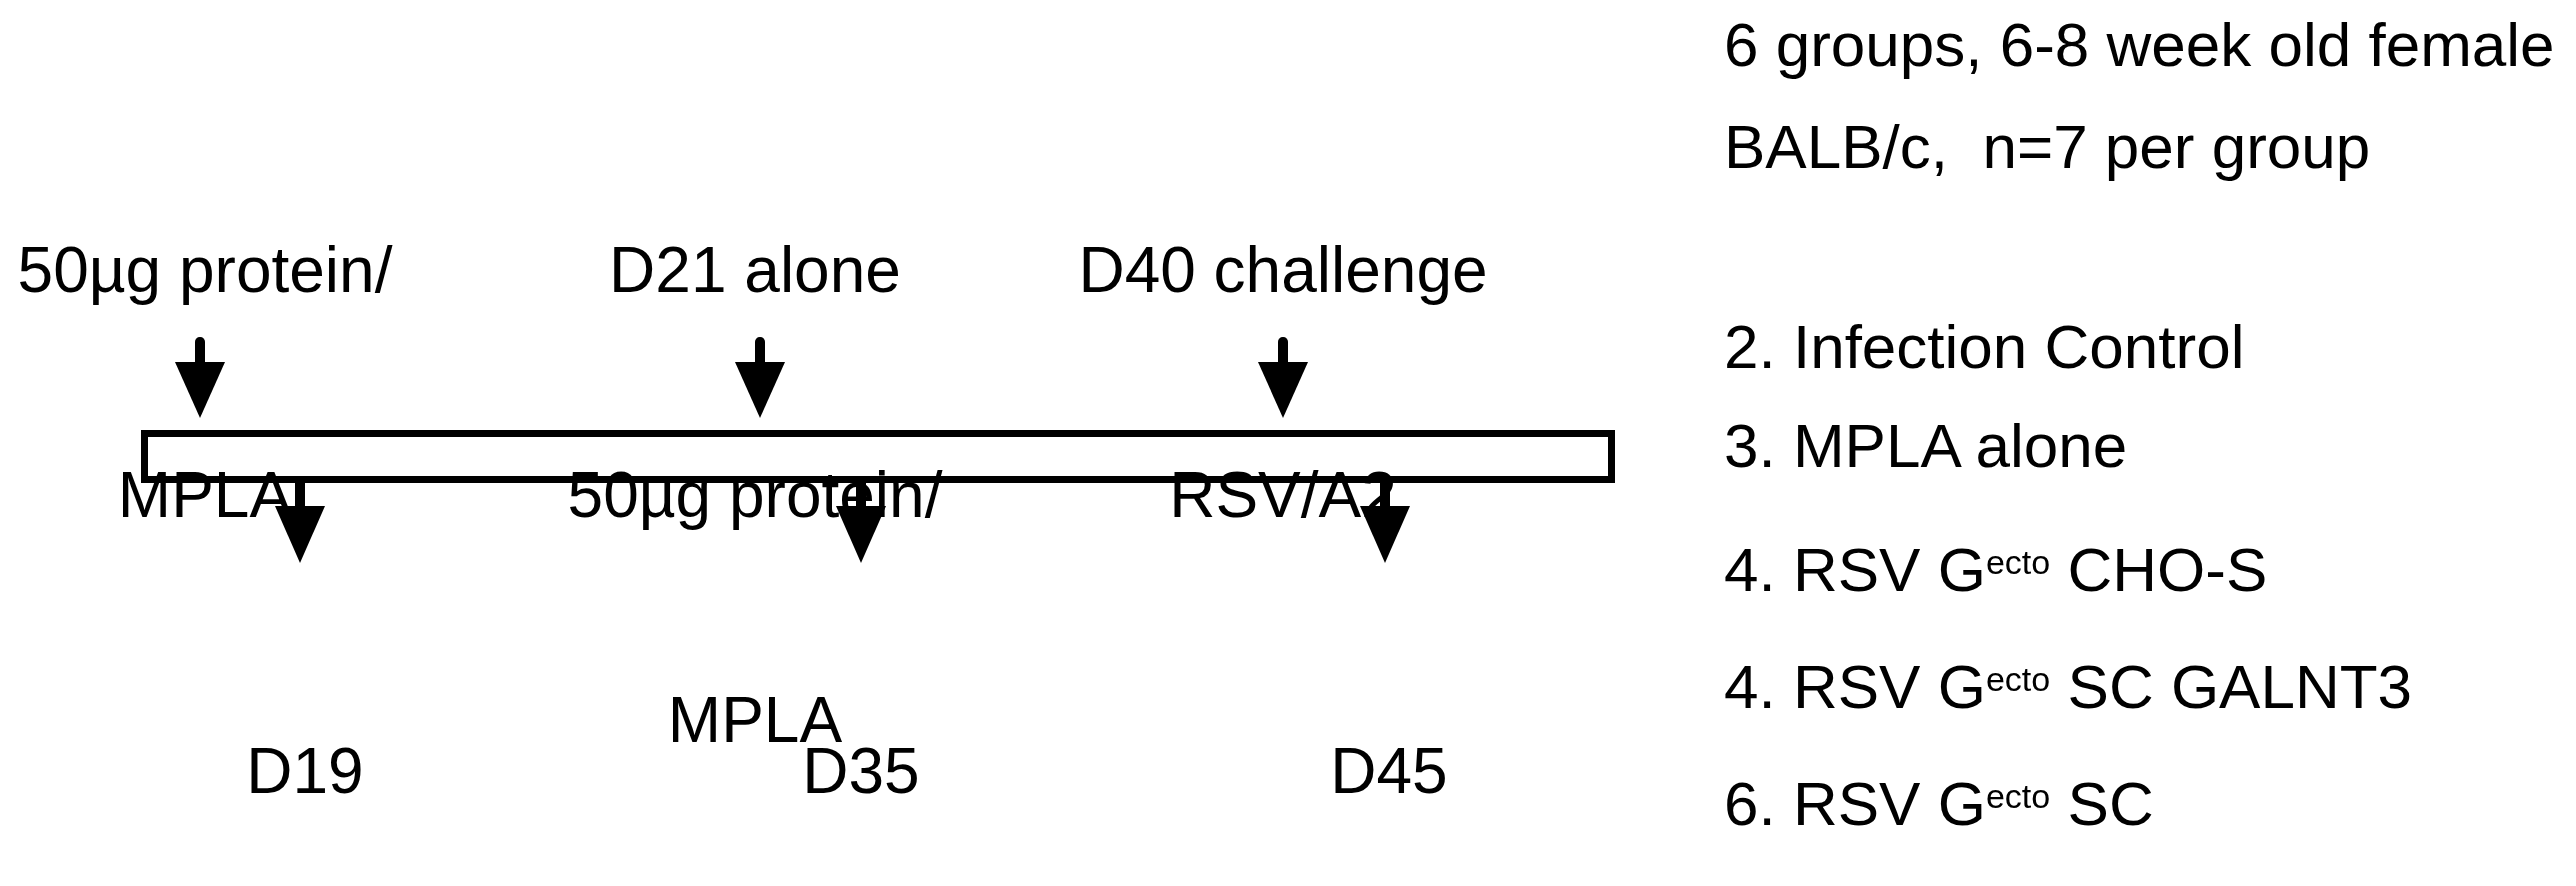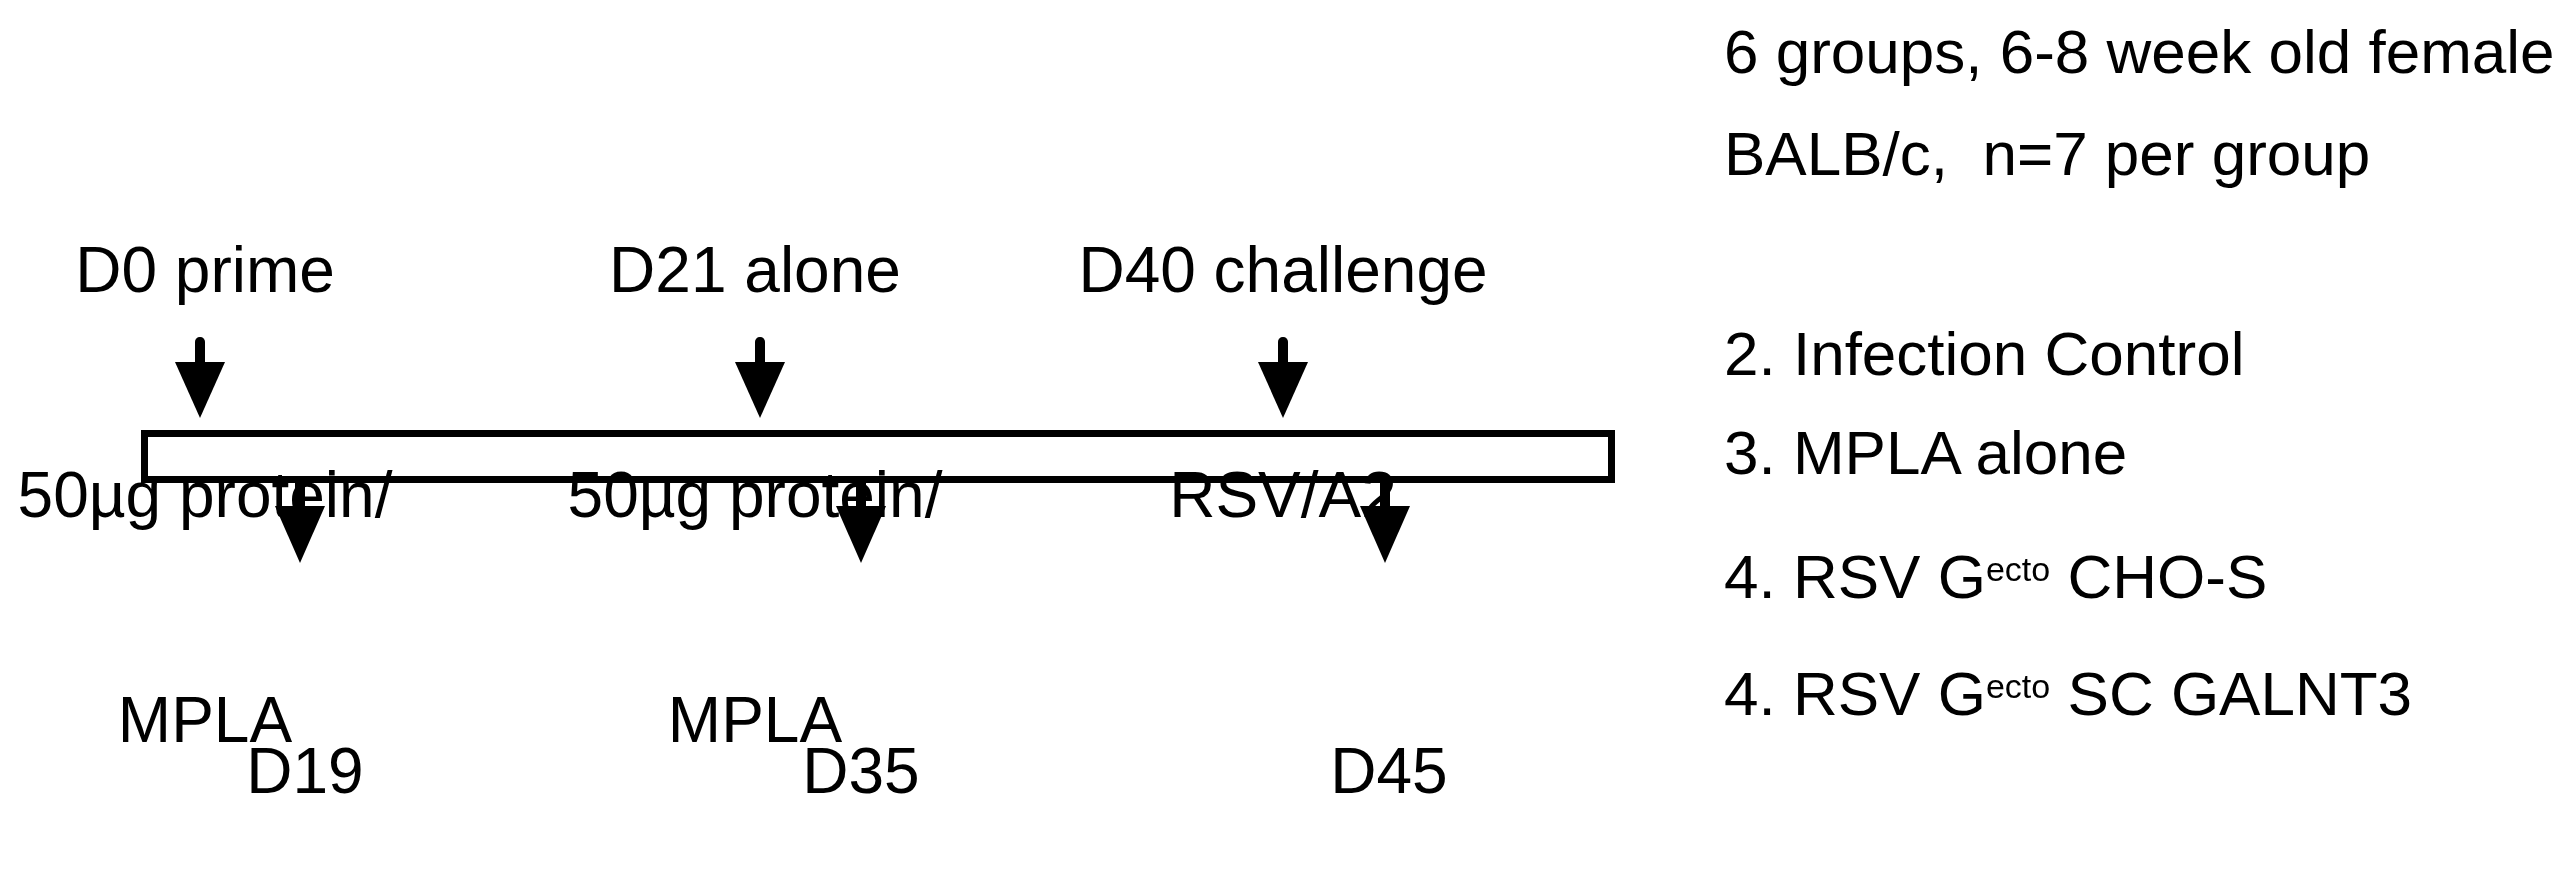--- a/index.html
+++ b/index.html
@@ -71,21 +71,21 @@
     line-height: 0;
     vertical-align: baseline;
     position: relative;
     top: -0.5em;
   }
 
   
   .study-info {
     position: absolute;
     left: 1724px;
-    top: 7px;
+    top: 0;
     width: 852px;
     height: 683px;
     text-align: center;
   }
   .rline {
     position: absolute;
     left: 0;
     font-size: 62px;
     line-height: 62px;
     white-space: pre;
@@ -118,21 +118,20 @@
   <div class="arrow bottom" style="left:861px">
     <div class="stem"></div>
     <div class="head"></div>
   </div>
   <div class="arrow bottom" style="left:1385px">
     <div class="stem"></div>
     <div class="head"></div>
   </div>
 
   <div class="event-label top" style="left:205px">
-    <div>D0 prime</div>
     <div><span>50µg protein/</span><sup></sup><span></span></div>
     <div>MPLA</div>
   </div>
 
   <div class="event-label top" style="left:755px">
     <div>D21 alone</div>
     <div><span>50µg protein/</span><sup></sup><span></span></div>
     <div>MPLA</div>
   </div>
 
@@ -159,16 +158,17 @@
   </div>
 
   <div class="study-info">
     <div class="rline" style="top:14px">6 groups, 6-8 week old female</div>
     <div class="rline" style="top:116px">BALB/c,  n=7 per group</div>
 
     <div class="rline" style="top:316px"><span>2. Infection Control</span><sup></sup><span></span></div>
     <div class="rline" style="top:415px"><span>3. MPLA alone</span><sup></sup><span></span></div>
     <div class="rline" style="top:539px"><span>4. RSV G</span><sup>ecto</sup><span> CHO-S</span></div>
     <div class="rline" style="top:656px"><span>4. RSV G</span><sup>ecto</sup><span> SC GALNT3</span></div>
+    <div class="rline" style="top:773px"><span>6. RSV G</span><sup>ecto</sup><span> SC</span></div>
   </div>
 
 </div>
 
 
 </body></html>

